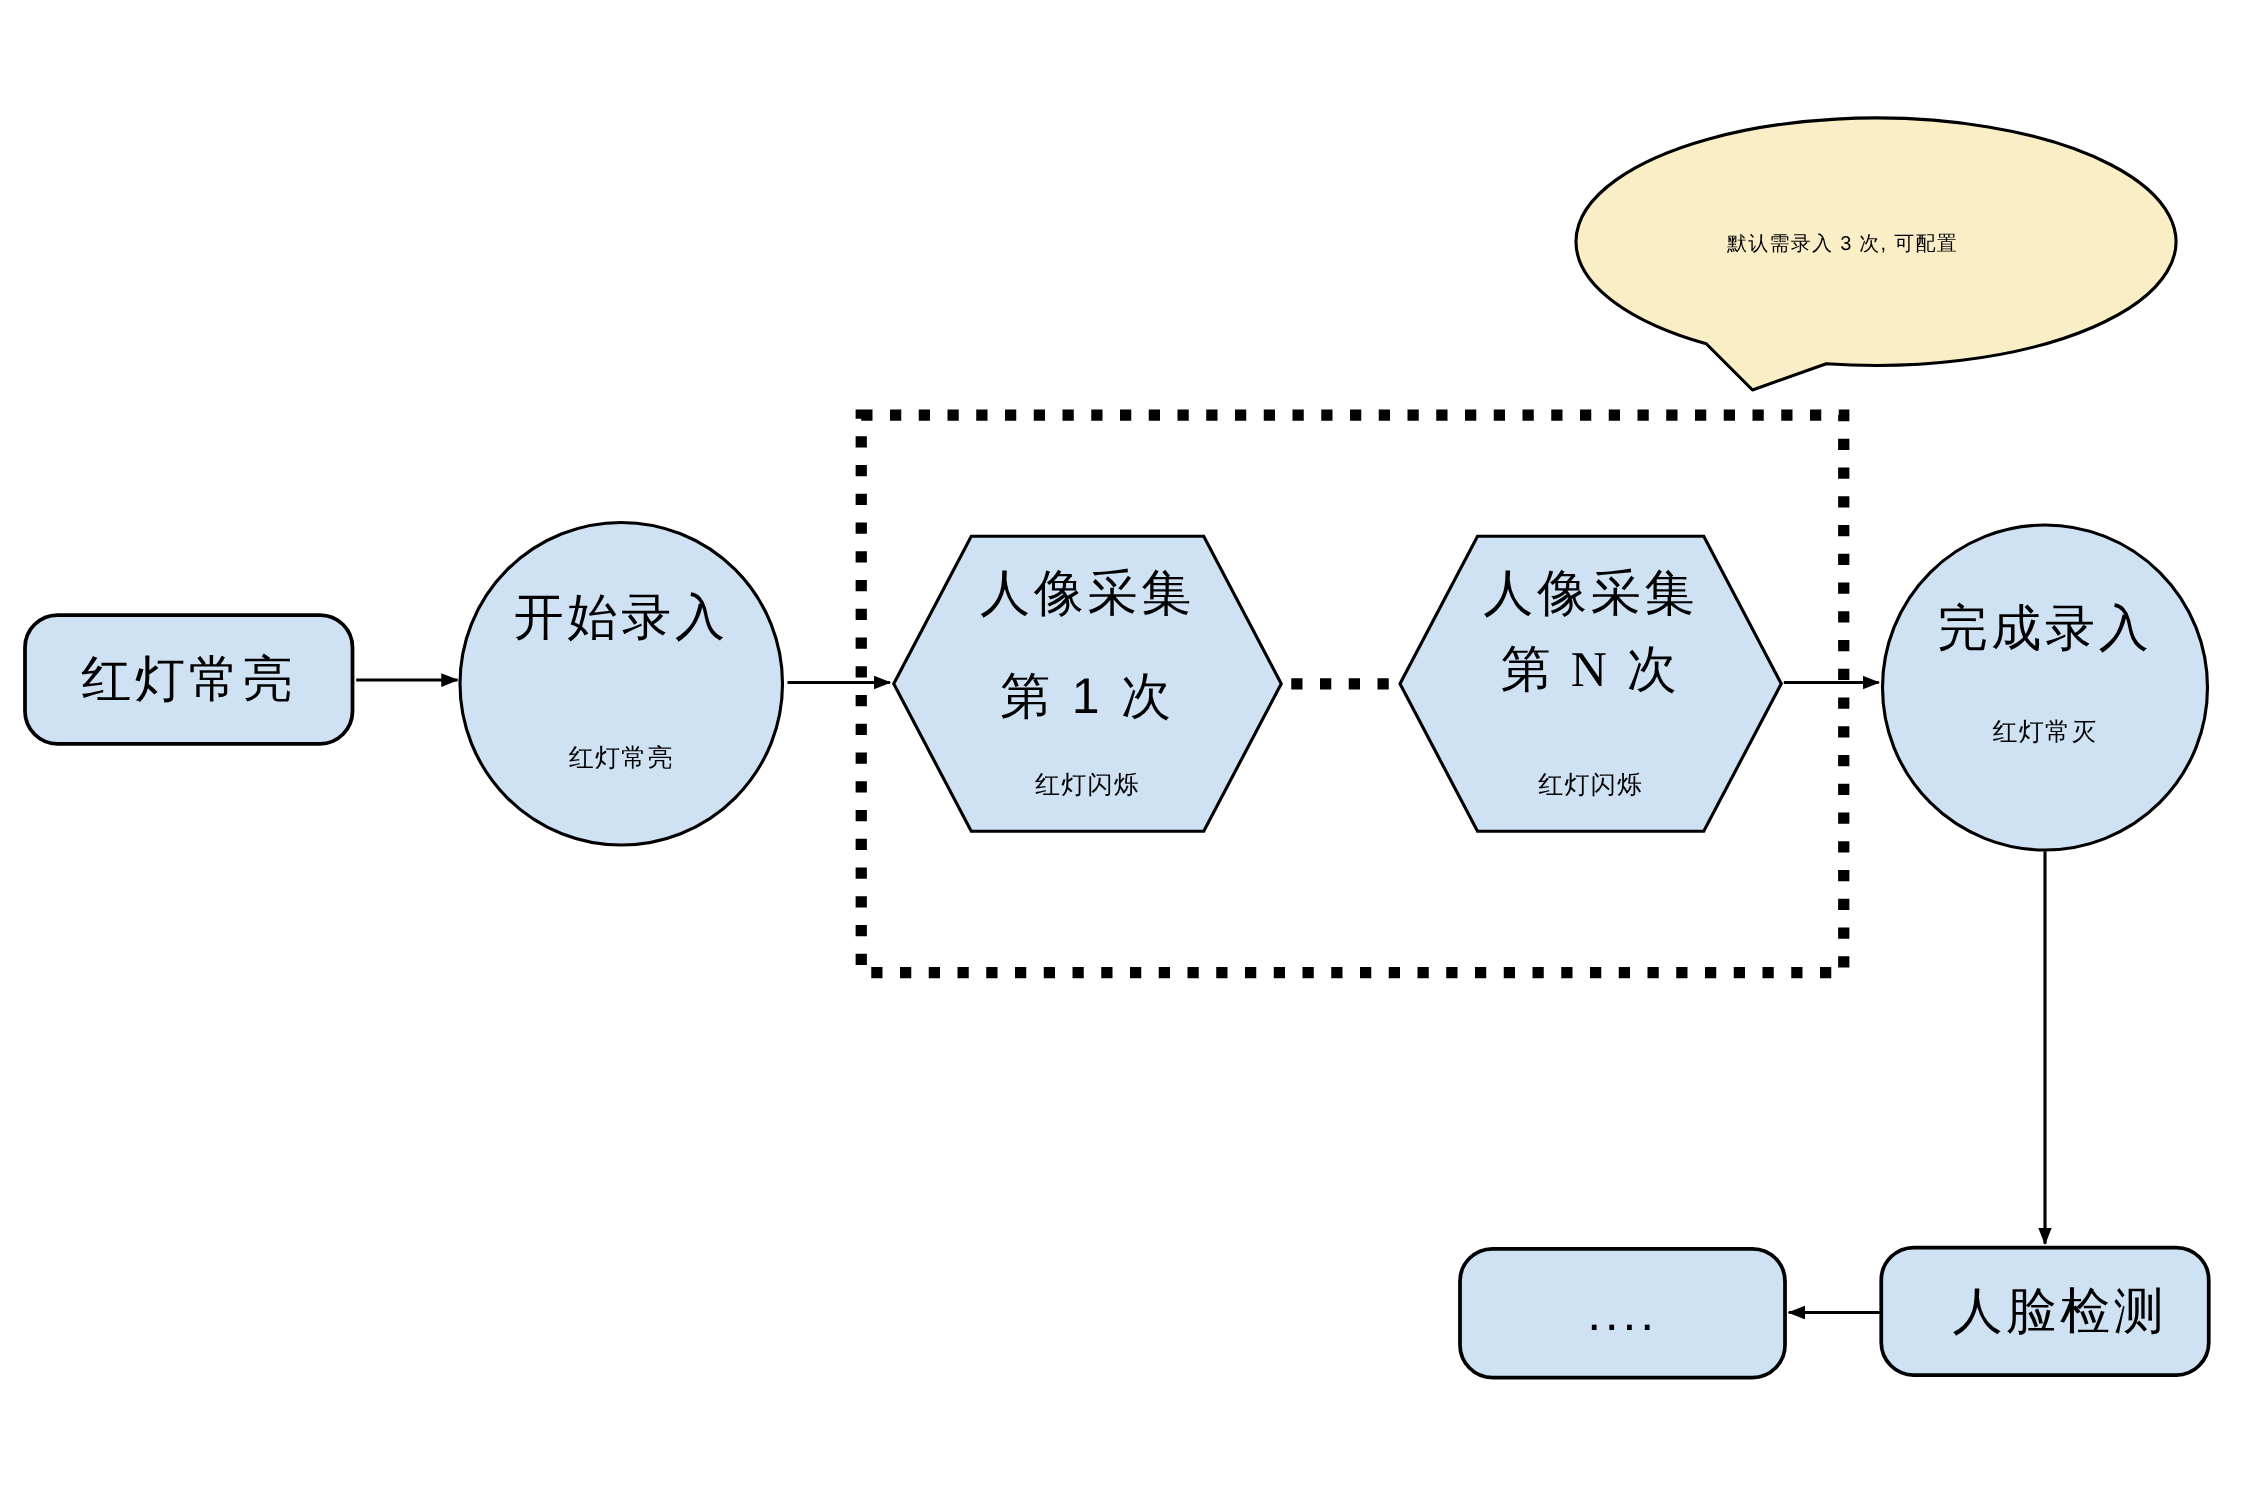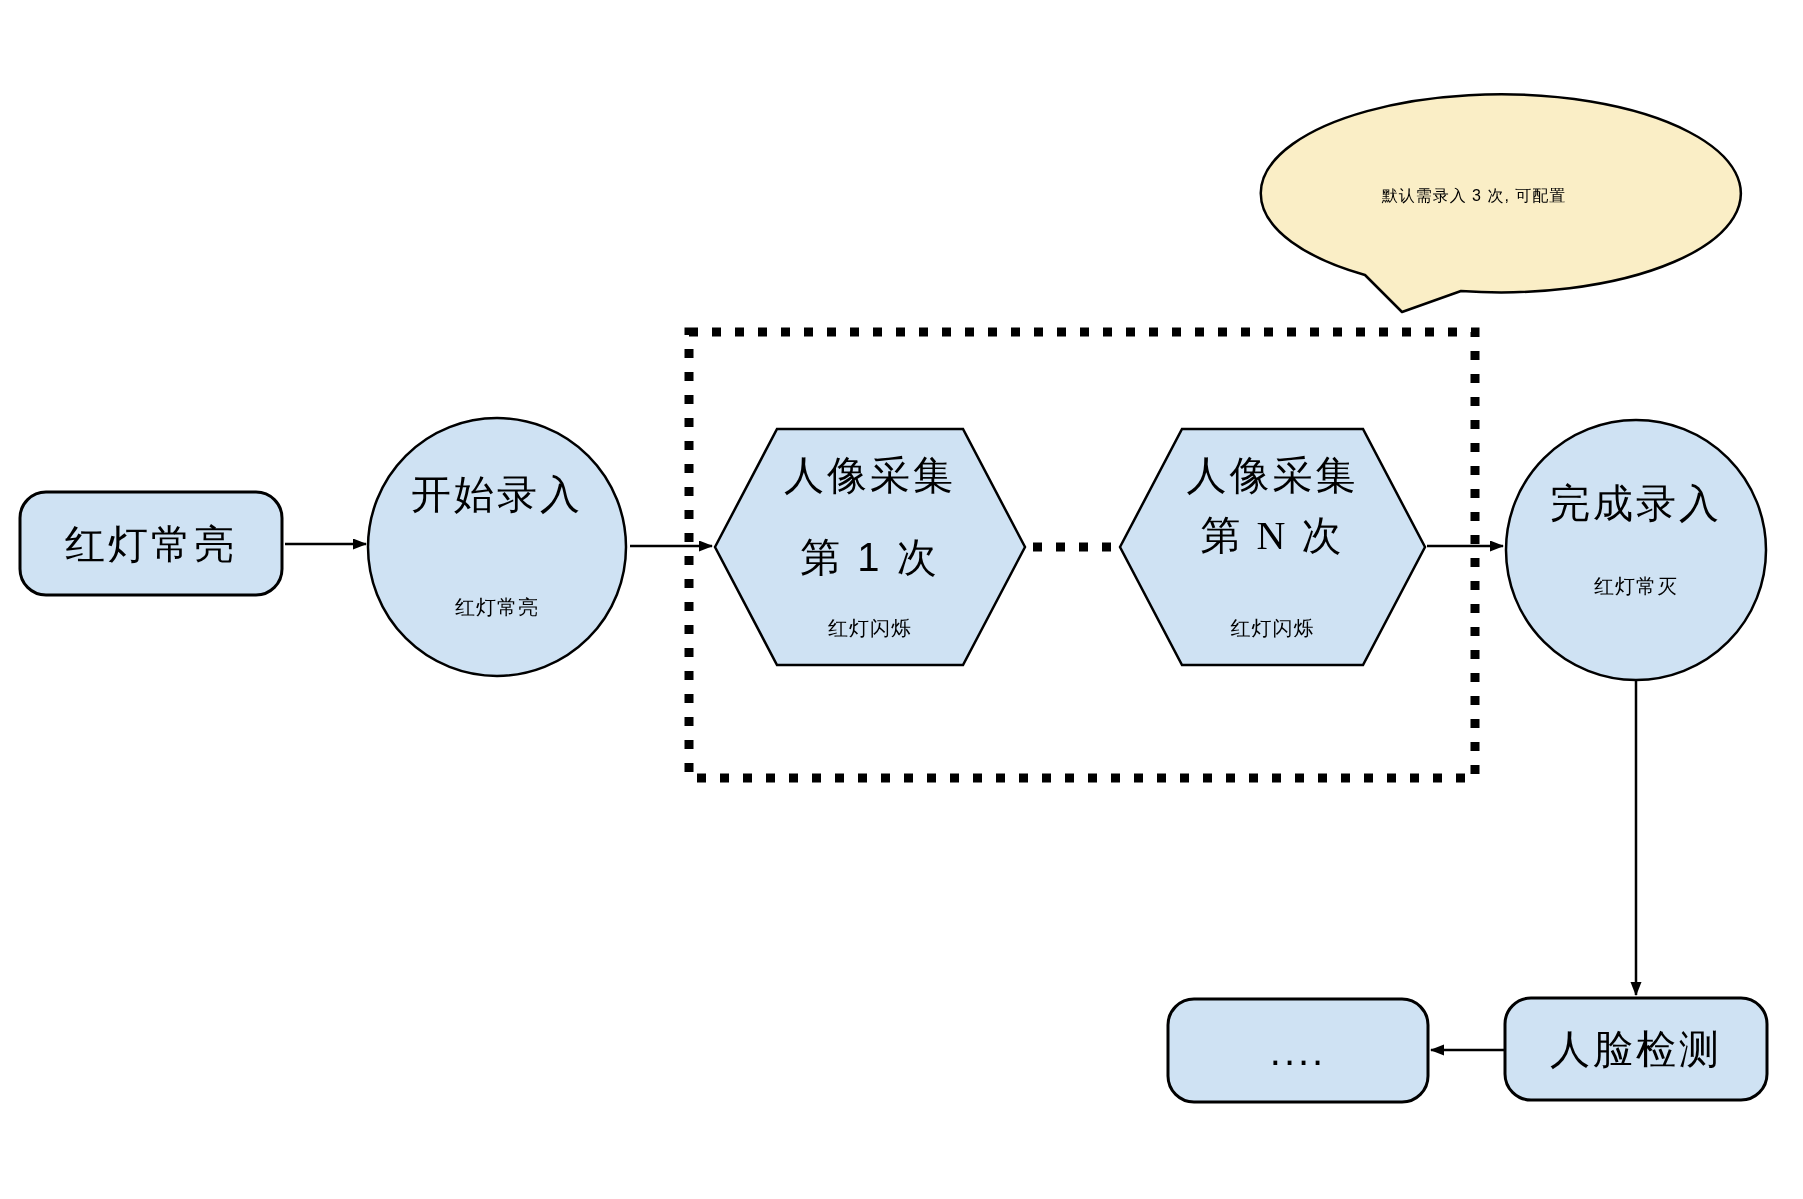--- a/index.html
+++ b/index.html
@@ -100,17 +100,17 @@
 
   <div class="lbl lbl-main" style="left:1120px; top:457px; width:305px; height:36px;">人像采集</div>
   <div class="lbl lbl-main" style="left:1120px; top:518px; width:305px; height:36px;font-family:Liberation Serif, serif;">第 N 次</div>
   <div class="lbl lbl-sub" style="left:1120px; top:616px; width:305px; height:24px;">红灯闪烁</div>
 
   <div class="lbl lbl-main" style="left:1506px; top:483px; width:260px; height:40px;">完成录入</div>
   <div class="lbl lbl-sub" style="left:1506px; top:574px; width:260px; height:24px;">红灯常灭</div>
 
   <div class="lbl lbl-callout" style="left:1254px; top:180px; width:440px; height:32px;">默认需录入 3 次, 可配置</div>
 
-  <div class="lbl lbl-main" style="left:1505px; top:998px; width:262px; height:102px;">人脸检测</div>
+  <div class="lbl lbl-main" style="left:1505px; top:998px; width:262px; height:102px;padding-left:12px;">人脸检测</div>
 
   <div class="lbl lbl-main" style="left:1168px; top:999px; width:260px; height:103px;">....</div>
 
 </div>
 
 </body></html>

